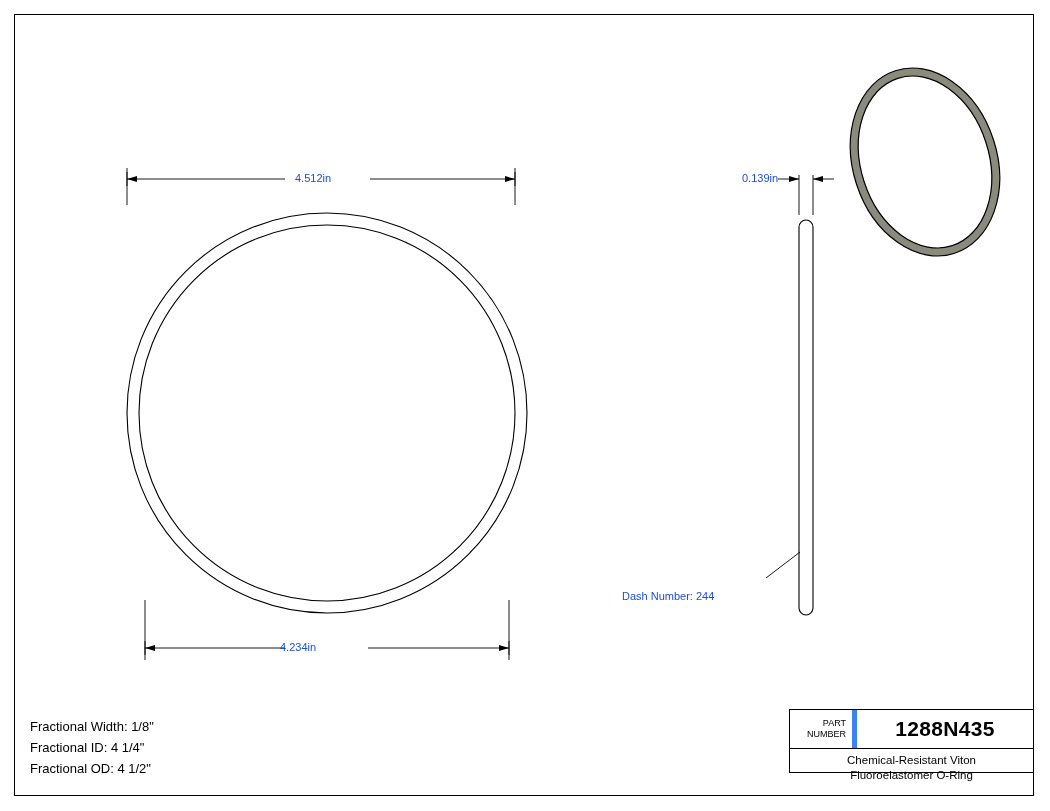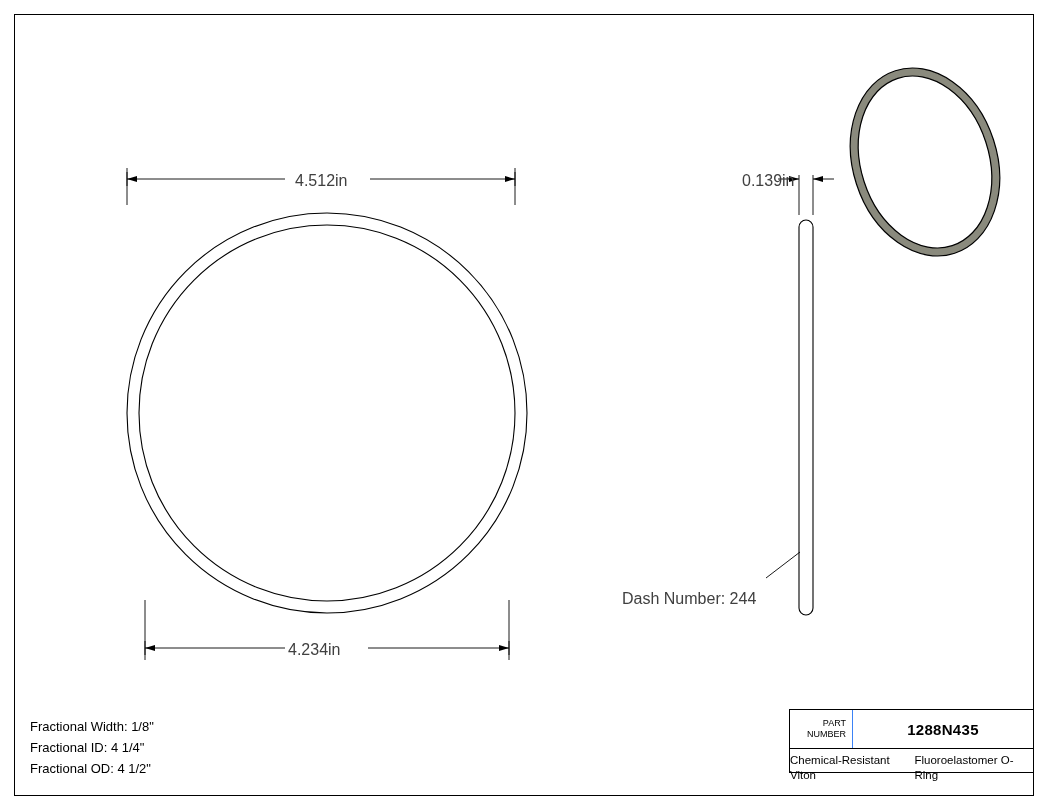--- a/index.html
+++ b/index.html
@@ -29,22 +29,22 @@
   }
   svg.overlay {
     position: absolute;
     left: 0;
     top: 0;
     width: 1050px;
     height: 811px;
   }
   .dim-text {
     position: absolute;
-    font-size: 16px;
-    color: #404040;
+    font-size: 11px;
+    color: #1d4ed8;
     white-space: nowrap;
   }
   .note-block {
     position: absolute;
     left: 30px;
     top: 716px;
     font-size: 13px;
     line-height: 21px;
     white-space: nowrap;
   }
@@ -69,34 +69,34 @@
     padding-left: 6px;
     font-size: 9px;
     line-height: 11px;
     text-align: right;
     padding-right: 6px;
     box-sizing: border-box;
     color: #000000;
   }
   .tb-partnum {
     flex: 1;
-    font-size: 15px;
+    font-size: 21px;
     font-weight: bold;
     letter-spacing: 0.3px;
-    border-left: 1px solid #3b82f6;
+    border-left: 5px solid #3b82f6;
     height: 100%;
     display: flex;
     align-items: center;
     justify-content: center;
     box-sizing: border-box;
   }
   .tb-desc {
     height: 38px;
     display: flex;
-    flex-direction: row;
+    flex-direction: column;
     align-items: center;
     justify-content: center;
     font-size: 11.5px;
     line-height: 15px;
   }
 </style>
 </head>
 <body>
 
 <div id="sheet">
@@ -157,21 +157,21 @@
       <g transform="translate(925,162) rotate(-18)">
         <ellipse cx="0" cy="0" rx="72" ry="96" fill="#8a8a7d" stroke="#000000" stroke-width="1.2"></ellipse>
         <ellipse cx="0" cy="0" rx="64" ry="88" fill="#ffffff" stroke="#000000" stroke-width="1.2"></ellipse>
       </g>
     </g>
 
   </svg>
 
   <div class="dim-text" style="left:295px; top:172px;">4.512in</div>
 
-  <div class="dim-text" style="left:288px; top:641px;">4.234in</div>
+  <div class="dim-text" style="left:280px; top:641px;">4.234in</div>
 
   <div class="dim-text" style="left:742px; top:172px;">0.139in</div>
 
   <div class="dim-text" style="left:622px; top:590px;">Dash Number: 244</div>
 
   <div class="note-block">
     <div>Fractional Width: 1/8"</div>
     <div>Fractional ID: 4 1/4"</div>
     <div>Fractional OD: 4 1/2"</div>
   </div>

